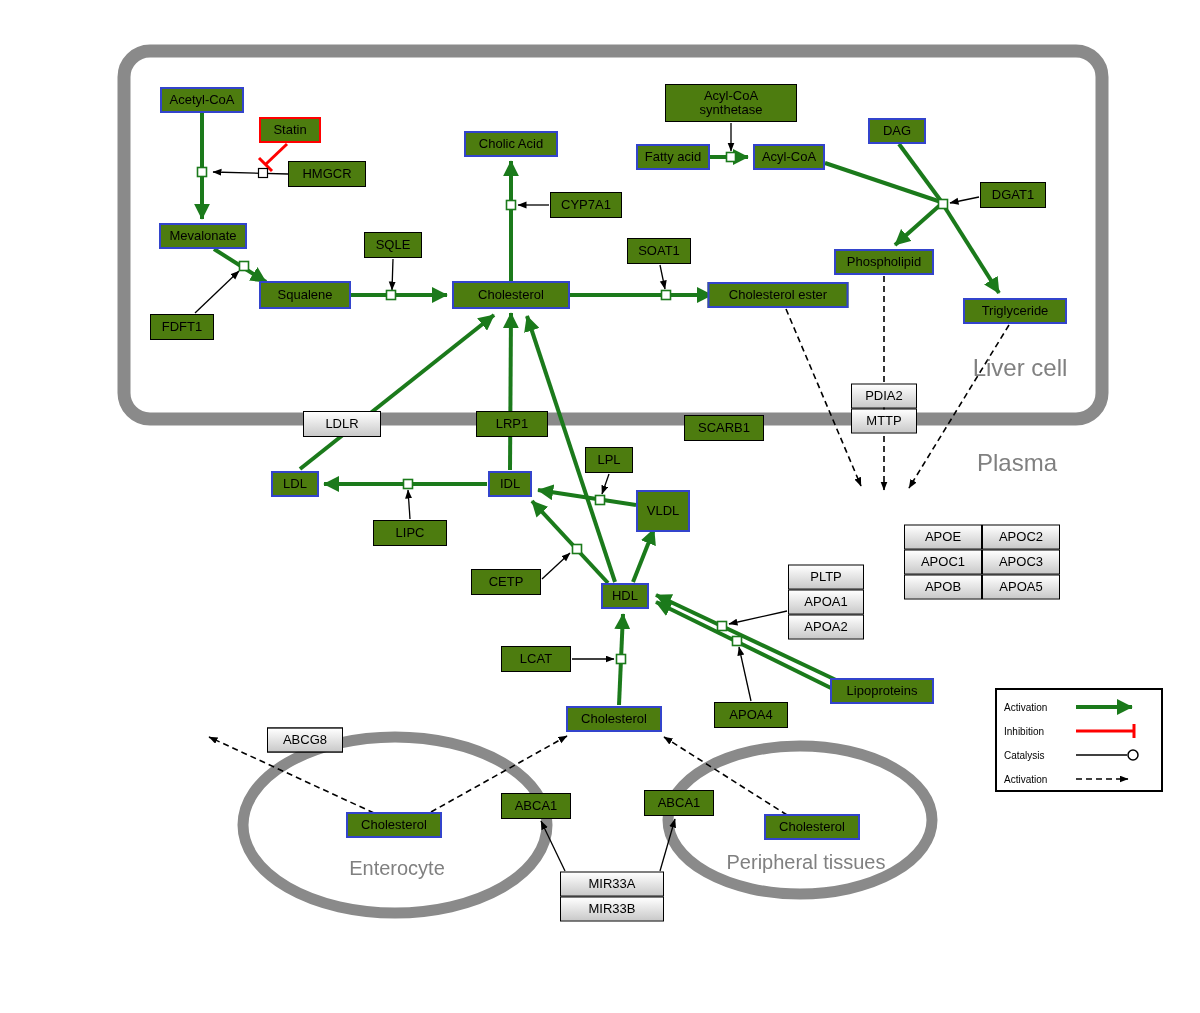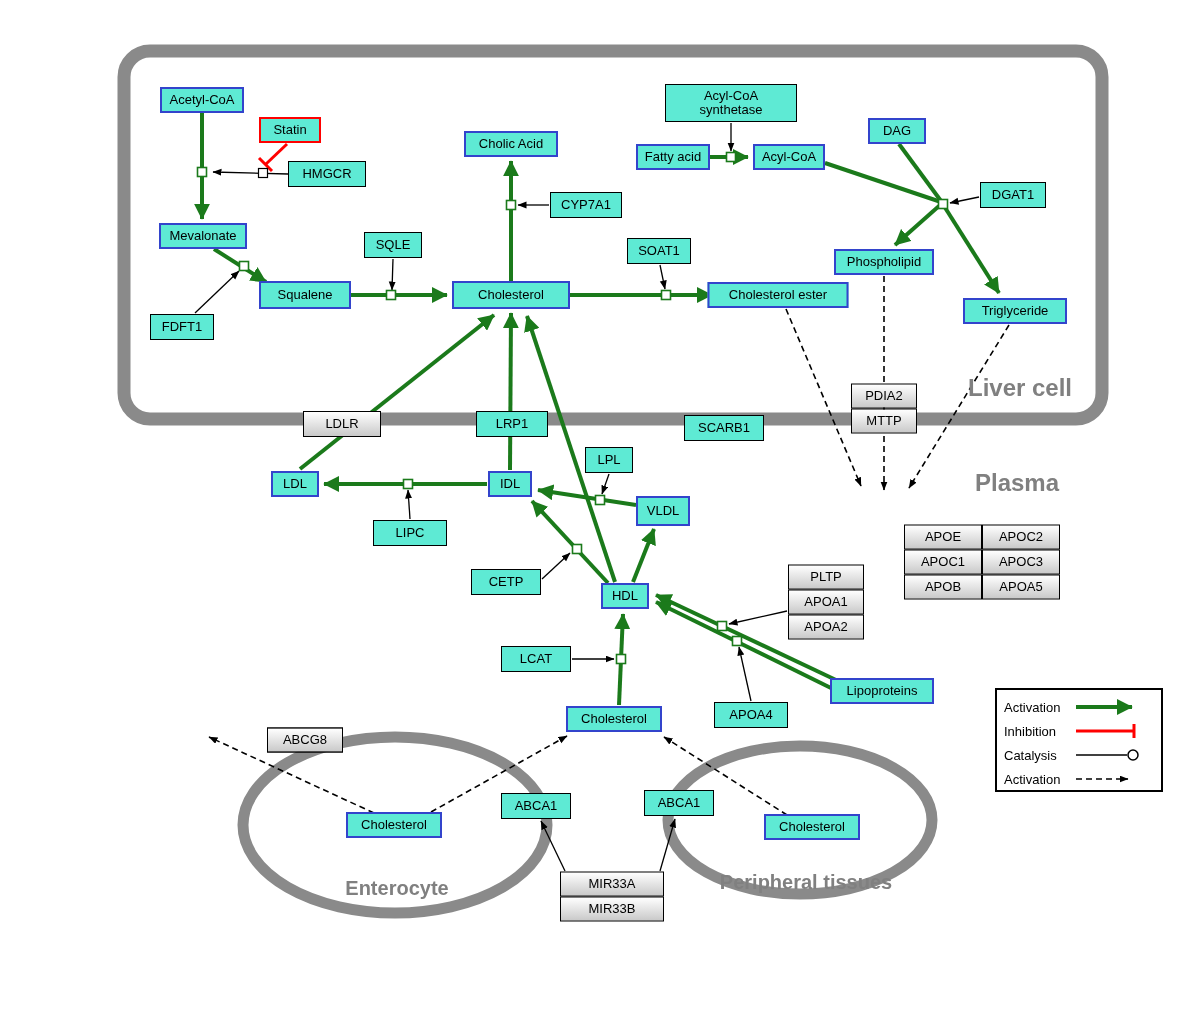--- a/index.html
+++ b/index.html
@@ -5,29 +5,29 @@
   html,body{margin:0;padding:0;background:#fff;}
   #canvas{position:relative;width:1200px;height:1013px;background:#fff;
           font-family:"Liberation Sans",sans-serif;overflow:hidden;}
   svg.layer{position:absolute;left:0;top:0;z-index:1;}
   .comp{stroke:var(--compartment-gray,#8a8a8a);fill:none;}
   .act{stroke:var(--activation-green,#1b7a1b);stroke-width:4;fill:none;}
   .blk{stroke:#000;stroke-width:1.3;fill:none;}
   .dsh{stroke:#000;stroke-width:1.6;fill:none;stroke-dasharray:6 4;}
   .red{stroke:var(--inhibition-red,#f00);stroke-width:3;fill:none;}
   .anchor{fill:#fff;stroke:var(--activation-green,#1b7a1b);stroke-width:1.6;}
-  .node{position:absolute;transform:translate(-50%,-50%);background:#5eead4;border:1px solid #000;
+  .node{position:absolute;transform:translate(-50%,-50%);background:#4d7c0f;border:1px solid #000;
         display:flex;align-items:center;justify-content:center;text-align:center;
         font-size:13px;color:#000;box-sizing:border-box;line-height:1.1;z-index:2;}
   .metab{border:2px solid var(--metabolite-blue,#3344cc);}
   .drug{border:2px solid var(--inhibition-red,#f00);}
   .gray{background:linear-gradient(180deg,#ffffff 0%,#c9c9c9 100%);}
   .comp-label{position:absolute;transform:translate(-50%,-50%);color:var(--label-gray,#808080);
-              font-weight:bold;z-index:2;white-space:nowrap;margin-top:20px;}
-  .legend-label{position:absolute;transform:translateY(-50%);font-size:13px;color:#000;z-index:2;}
+              font-weight:normal;z-index:2;white-space:nowrap;}
+  .legend-label{position:absolute;transform:translateY(-50%);font-size:10px;color:#000;z-index:2;}
 </style>
 </head>
 <body>
 
 <div id="canvas">
 
   <svg class="layer" width="1200" height="1013">
     <defs>
       <marker id="ag" markerWidth="4.6" markerHeight="4" refX="3.8" refY="2" orient="auto" markerUnits="strokeWidth">
         <path d="M0,0 L4,2 L0,4 Z" fill="#1b7a1b"></path>
@@ -130,21 +130,21 @@
   <div class="node metab" style="left:511px;top:295px;width:118px;height:28px">Cholesterol</div>
   <div class="node metab" style="left:511px;top:144px;width:94px;height:26px">Cholic Acid</div>
   <div class="node metab" style="left:673px;top:157px;width:74px;height:26px">Fatty acid</div>
   <div class="node metab" style="left:789px;top:157px;width:72px;height:26px">Acyl-CoA</div>
   <div class="node metab" style="left:897px;top:131px;width:58px;height:26px">DAG</div>
   <div class="node metab" style="left:884px;top:262px;width:100px;height:26px">Phospholipid</div>
   <div class="node metab" style="left:1015px;top:311px;width:104px;height:26px">Triglyceride</div>
   <div class="node metab" style="left:778px;top:295px;width:141px;height:26px">Cholesterol ester</div>
   <div class="node metab" style="left:295px;top:484px;width:48px;height:26px">LDL</div>
   <div class="node metab" style="left:510px;top:484px;width:44px;height:26px">IDL</div>
-  <div class="node metab" style="left:663px;top:511px;width:54px;height:30px">VLDL</div>
+  <div class="node metab" style="left:663px;top:511px;width:54px;height:42px">VLDL</div>
   <div class="node metab" style="left:625px;top:596px;width:48px;height:26px">HDL</div>
   <div class="node metab" style="left:882px;top:691px;width:104px;height:26px">Lipoproteins</div>
   <div class="node metab" style="left:614px;top:719px;width:96px;height:26px">Cholesterol</div>
   <div class="node metab" style="left:394px;top:825px;width:96px;height:26px">Cholesterol</div>
   <div class="node metab" style="left:812px;top:827px;width:96px;height:26px">Cholesterol</div>
 
   <div class="node drug" style="left:290px;top:130px;width:62px;height:26px">Statin</div>
 
   <div class="node" style="left:327px;top:174px;width:78px;height:26px">HMGCR</div>
   <div class="node" style="left:182px;top:327px;width:64px;height:26px">FDFT1</div>

